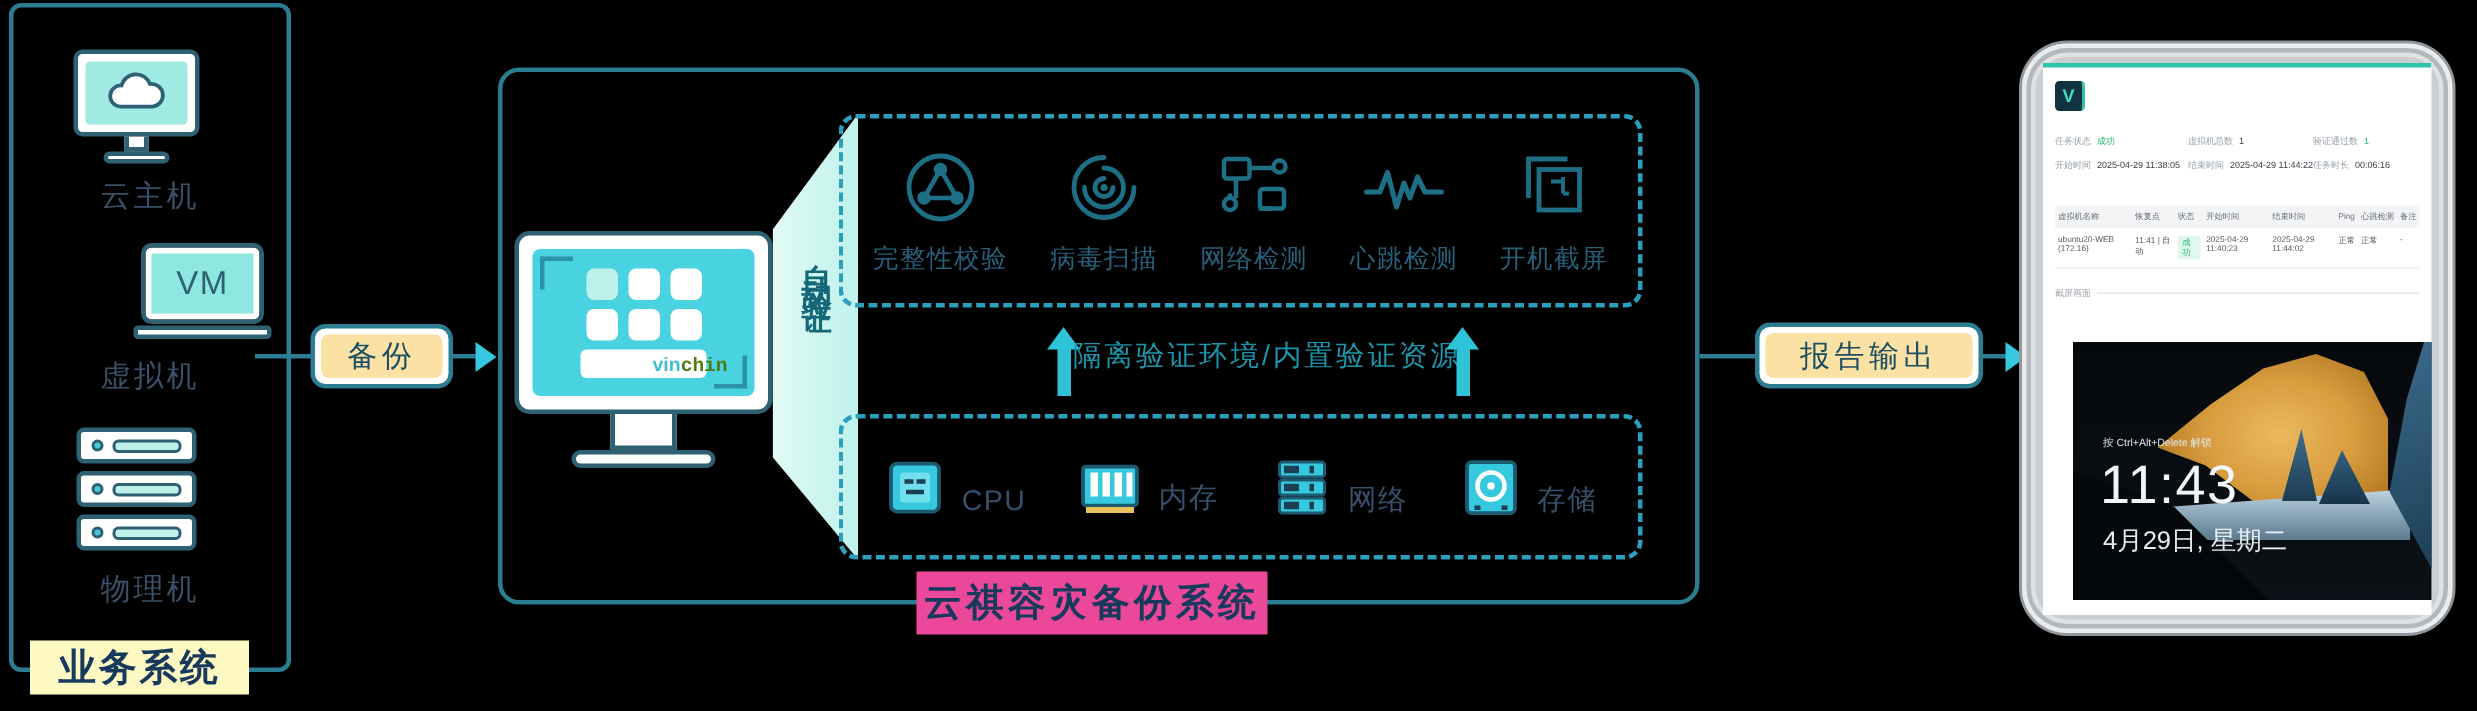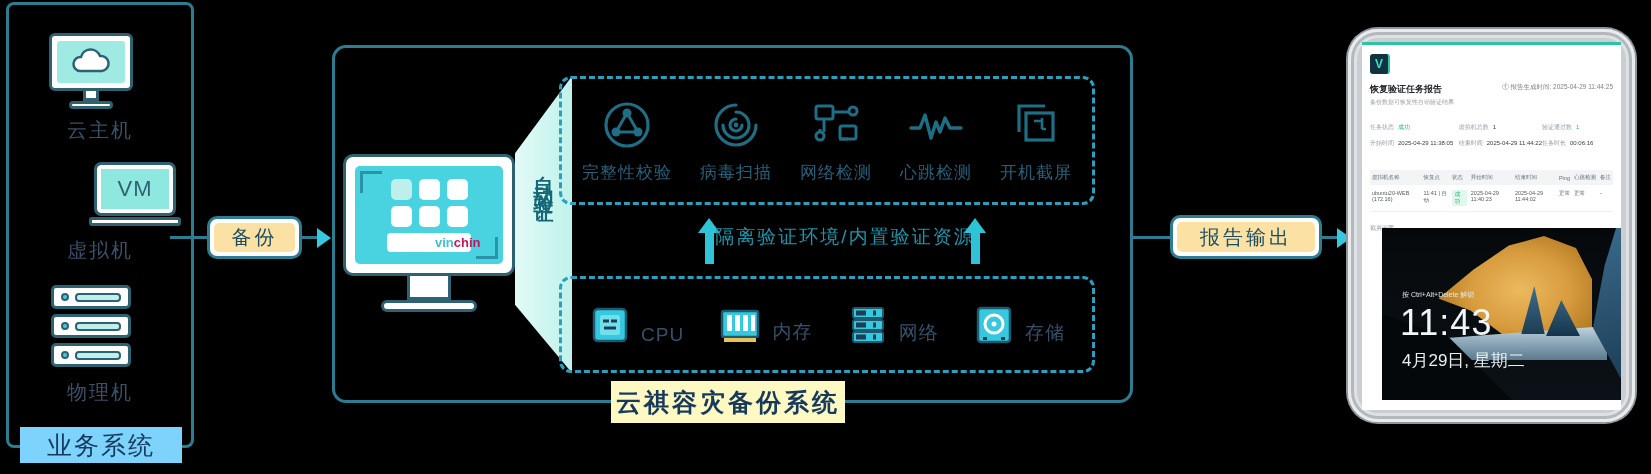--- a/index.html
+++ b/index.html
@@ -23,57 +23,57 @@
   .mon-base { width:44px; height:8px; background:#fff; border:3px solid #2E6273; border-radius:4px; margin:0 auto; }
   
   .lap { position:absolute; left:44px; width:76px; }
   .lap-scr { width:76px; height:48px; background:#8FE8E0; border:4px solid #fff; outline:3px solid #2E6273; border-radius:4px; display:flex; align-items:center; justify-content:center; font-size:22px; color:#2E6273; letter-spacing:1px; }
   .lap-base { width:92px; height:9px; background:#fff; border:3px solid #2E6273; border-radius:3px; margin:4px 0 0 -8px; }
   
   .srv { position:absolute; left:42px; width:80px; }
   .srv-row { width:80px; height:24px; background:#fff; border:3px solid #2E6273; border-radius:5px; margin-bottom:5px; display:flex; align-items:center; padding:0 7px; gap:6px; }
   .srv-dot { width:8px; height:8px; border-radius:50%; background:#49C9D4; border:2px solid #2E6273; }
   .srv-bar { flex:1; height:9px; background:#BFF0EA; border:2px solid #2E6273; border-radius:4px; }
-  .sys-title { left:20px; top:427px; width:162px; height:36px; background:#7dd3fc; text-align:center; line-height:36px; font-size:25px; font-weight:normal; color:#16395C; letter-spacing:2px; }
+  .sys-title { left:20px; top:427px; width:146px; height:36px; background:#fef9c3; text-align:center; line-height:36px; font-size:25px; font-weight:bold; color:#16395C; letter-spacing:2px; }
 
   
   .flow-box-outer { position:absolute; background:#fff; border:3px solid #2C7D91; border-radius:10px; padding:4px;text-align:center; }
   .flow-box-inner { background:#FBE2A4; border-radius:5px; width:100%; height:100%; display:flex; align-items:center; justify-content:center; font-size:20px; color:#1C4E63; letter-spacing:3px; }
 
   
   .big-box { left:332px; top:45px; width:801px; height:358px; border:3px solid #2C7D91; border-radius:14px; }
   
   .vmon-body { position:absolute; left:8px; top:106px; width:172px; height:122px; background:#fff; border:3px solid #2E6273; border-radius:10px; padding:9px; }
   .vmon-scr { position:relative; width:100%; height:100%; background:#49D2DF; border-radius:5px; display:flex; flex-direction:column; align-items:center; justify-content:center; gap:6px; }
   .tile-row { display:flex; gap:7px; }
   .tile { width:21px; height:21px; background:#fff; border-radius:5px; }
   .tile.first { background:#BDF0EA; }
   .vin-pill { width:84px; height:19px; background:#fff; border-radius:4px; text-align:center; line-height:19px; font-size:13px; font-weight:bold; }
-  .vin-a { color:#3FC0D4;margin-left:48px; } .vin-b { color:#be185d; }
+  .vin-a { color:#3FC0D4;margin-left:48px; } .vin-b { color:#4d7c0f;font-family:Liberation Mono, monospace; }
   .crn { position:absolute; width:22px; height:22px; }
   .crn.tl { left:5px; top:5px; border-left:3px solid #2B93A8; border-top:3px solid #2B93A8; }
   .crn.br { right:5px; bottom:5px; border-right:3px solid #2B93A8; border-bottom:3px solid #2B93A8; }
   .vmon-neck { position:absolute; left:72px; top:228px; width:44px; height:24px; background:#fff; border:3px solid #2E6273; border-top:none; }
   .vmon-base { position:absolute; left:46px; top:252px; width:96px; height:12px; background:#fff; border:3px solid #2E6273; border-radius:6px; }
   
   .funnel { position:absolute; left:180px; top:28px; width:57px; height:297px; background:linear-gradient(90deg,#E2FAF6,#BFF2EB); clip-path:polygon(0 26%,100% 0,100% 100%,0 77%); }
   .auto-verify { position:absolute; left:196px; top:112px; writing-mode:vertical-rl; font-size:20px; font-weight:bold; color:#156879; letter-spacing:9px; }
   
   .dash-box { position:absolute; left:224px; width:536px; border:3px dashed #2B9FBE; border-radius:12px; display:flex; align-items:center; justify-content:space-around; }
   .dash-top { top:28px; height:129px; padding:0 6px; }
   .dash-bottom { top:228px; height:97px; padding:0 10px; }
   .vcol { display:flex; flex-direction:column; align-items:center; gap:9px; }
   .vcol .lbl { font-size:17px; color:#27607A; letter-spacing:1px; white-space:nowrap; }
   .rpair { display:flex; align-items:flex-end; gap:10px; }
   .rpair .lbl { font-size:19px; color:#36506B; letter-spacing:1px; }
   
   .up-arrow { position:absolute; width:9px; height:32px; background:#2FC3D8; }
   .up-arrow::before { content:""; position:absolute; left:-7px; top:-14px; border-left:11px solid transparent; border-right:11px solid transparent; border-bottom:15px solid #2FC3D8; }
   .mid-caption { position:absolute; top:176px; left:300px; width:420px; text-align:center; font-size:19px; color:#1C96AC; letter-spacing:2px; }
-  .sys-name { left:611px; top:381px; width:234px; height:42px; background:#fef9c3; text-align:center; line-height:42px; font-size:25px; font-weight:bold; color:#16395C; letter-spacing:3px; }
+  .sys-name { left:611px; top:381px; width:234px; height:42px; background:#ec4899; text-align:center; line-height:42px; font-size:25px; font-weight:bold; color:#16395C; letter-spacing:3px; }
 
   
   .tablet { left:1348px; top:29px; width:287px; height:393px; background:#caced2; border-radius:30px; box-shadow:0 0 0 2px #8f969c, inset 0 0 0 3px #e9ebec, inset 0 0 0 6px #b3b8bd, inset 0 0 0 9px #dfe2e4; }
   .screen { position:absolute; left:14px; top:13px; width:259px; height:368px; background:#fff; overflow:hidden; }
   .screen-accent { width:100%; height:3px; background:#2BC4A7; }
   .rep { position:relative; padding:9px 8px 0 8px; }
   .v-logo { width:20px; height:20px; background:#113340; border-radius:3px; color:#3EE0C0; font-size:12px; font-weight:bold; text-align:center; line-height:20px; border-right:2px solid #2BC4A7; }
   .rep-head { display:flex; justify-content:space-between; align-items:flex-start; margin-top:9px; }
   .rep-title { font-size:9px; font-weight:bold; color:#23272d; }
   .rep-sub { font-size:6px; color:#9AA0A8; margin-top:2px; }
@@ -284,27 +284,20 @@
     <div class="flow-box-inner">报告输出</div>
   </div>
   <div class="h-line" style="left:1321px; top:236px; width:17px;"></div>
   <div class="arrow-right" style="left:1337px; top:228px;"></div>
 
   <div class="abs tablet">
     <div class="screen">
       <div class="screen-accent"></div>
       <div class="rep">
         <div class="v-logo">V</div>
-        <div class="rep-head">
-          <div>
-            <div class="rep-title">恢复验证任务报告</div>
-            <div class="rep-sub">备份数据可恢复性自动验证结果</div>
-          </div>
-          <div class="rep-gen">① 报告生成时间: 2025-04-29 11:44:25</div>
-        </div>
 
         <div class="summary">
           <div class="s-item">
               <span class="s-lbl">任务状态</span>
               <span class="s-val green">成功</span>
             </div>
           <div class="s-item">
               <span class="s-lbl">虚拟机总数</span>
               <span class="s-val">1</span>
             </div>

